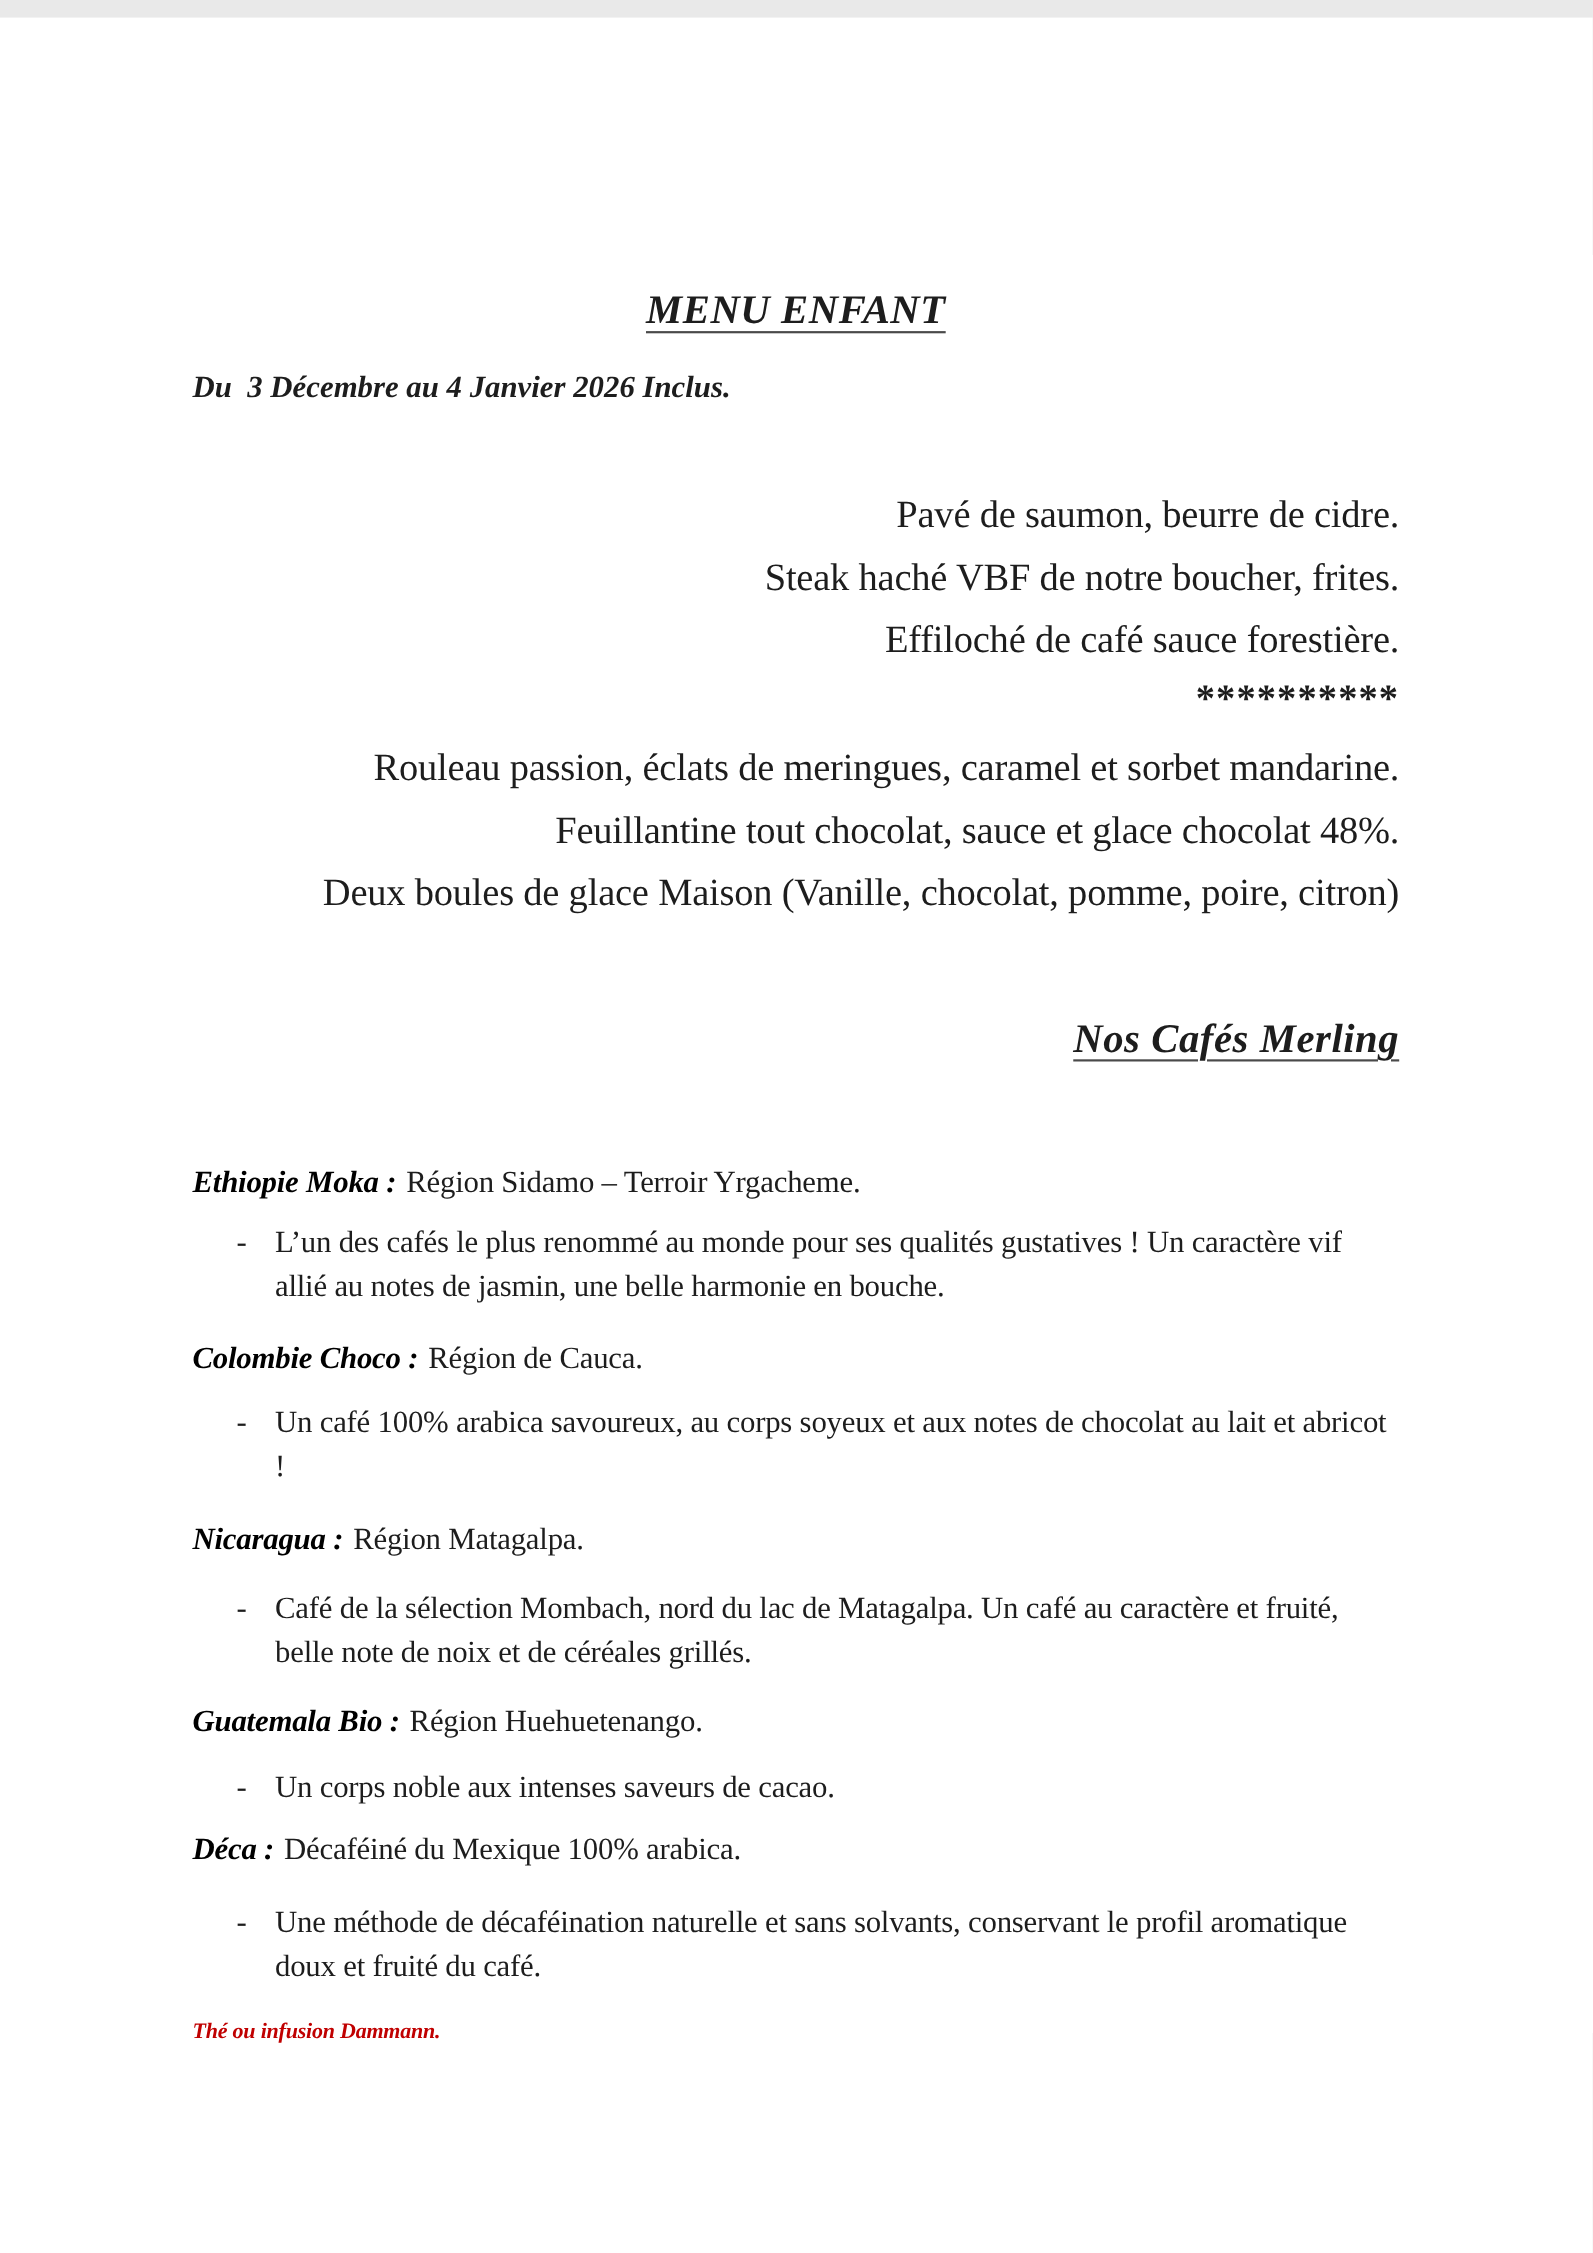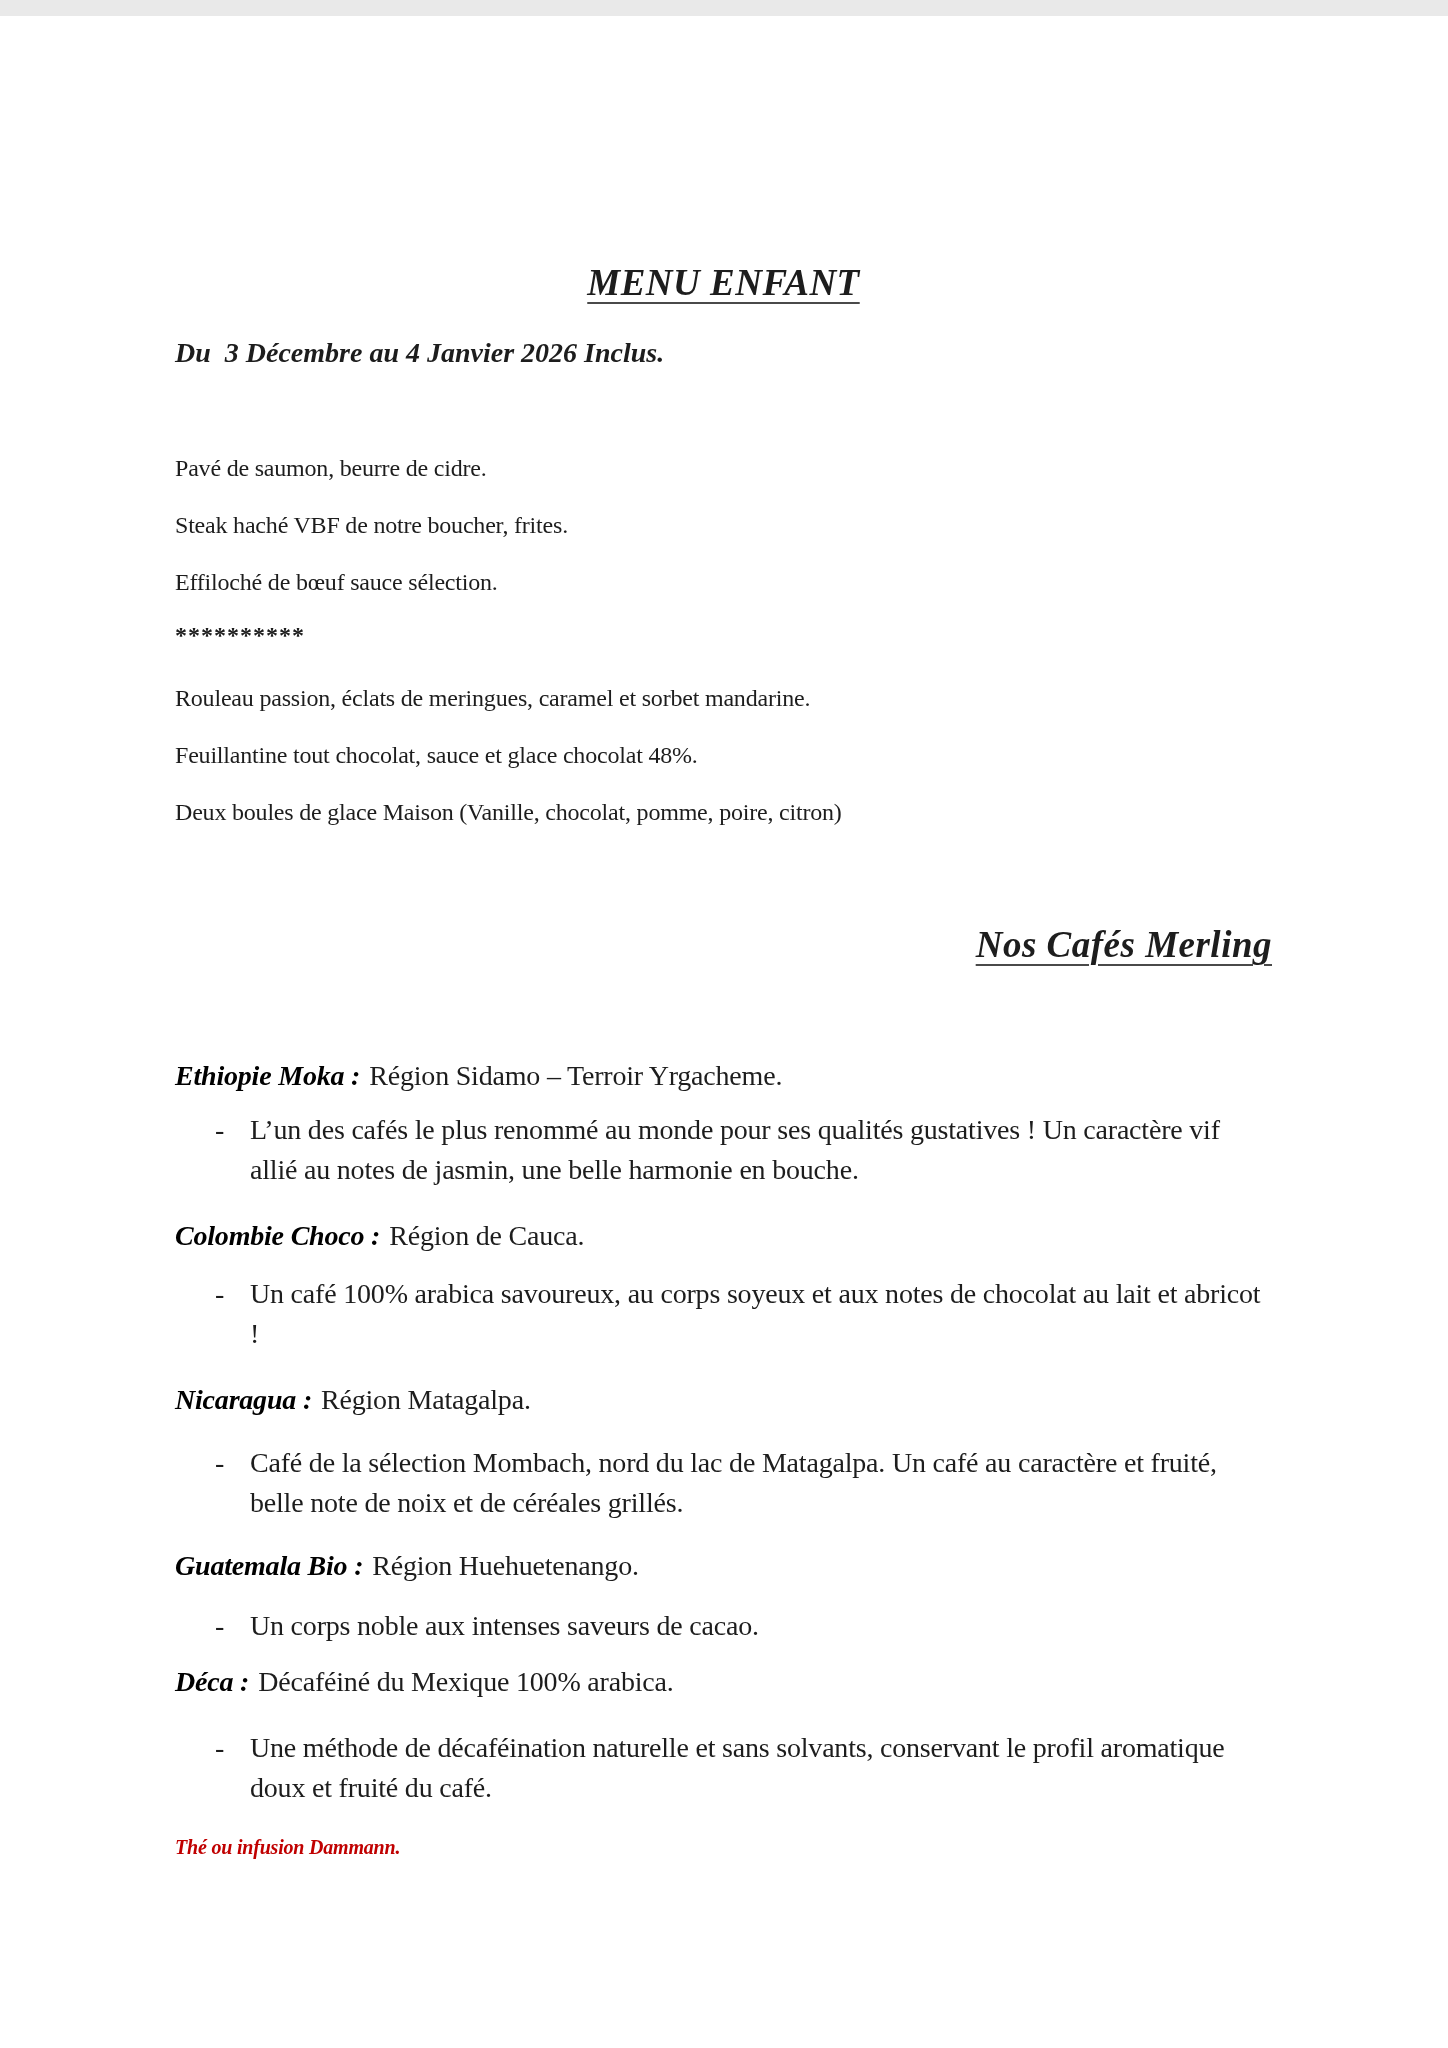--- a/index.html
+++ b/index.html
@@ -41,22 +41,22 @@
     text-align: left;
     font-size: 28px;
     line-height: 40px;
     font-weight: bold;
     font-style: italic;
     white-space: pre-wrap; 
   }
 
   
   .center-line {
-    text-align: left;
-    font-size: 24px;
+    text-align: right;
+    font-size: 35px;
     line-height: 40px;
     letter-spacing: -0.2px;
   }
   .dish-1 { margin-top: 75px; }
   .dish-2, .dish-3 { margin-top: 17px; }
   .stars { margin-top: 13px; font-weight: bold; letter-spacing: 1px; }
   .dessert-1 { margin-top: 23px; }
   .dessert-2, .dessert-3 { margin-top: 17px; }
 
   .h2 {
@@ -119,21 +119,21 @@
 
 <div class="page">
   <div class="doc">
 
     <h1 class="h1">MENU ENFANT</h1>
 
     <p class="subtitle">Du  3 Décembre au 4 Janvier 2026 Inclus.</p>
 
     <p class="center-line dish-1">Pavé de saumon, beurre de cidre.</p>
     <p class="center-line dish-2">Steak haché VBF de notre boucher, frites.</p>
-    <p class="center-line dish-3">Effiloché de bœuf sauce sélection.</p>
+    <p class="center-line dish-3">Effiloché de café sauce forestière.</p>
 
     <p class="center-line stars">**********</p>
 
     <p class="center-line dessert-1">Rouleau passion, éclats de meringues, caramel et sorbet mandarine.</p>
     <p class="center-line dessert-2">Feuillantine tout chocolat, sauce et glace chocolat 48%.</p>
     <p class="center-line dessert-3">Deux boules de glace Maison (Vanille, chocolat, pomme, poire, citron)</p>
 
     <h2 class="h2">Nos Cafés Merling</h2>
 
     <p class="cafe-head mt-87"><span class="cafe-name">Ethiopie Moka :</span><span class="cafe-region">Région Sidamo – Terroir Yrgacheme.</span></p>

